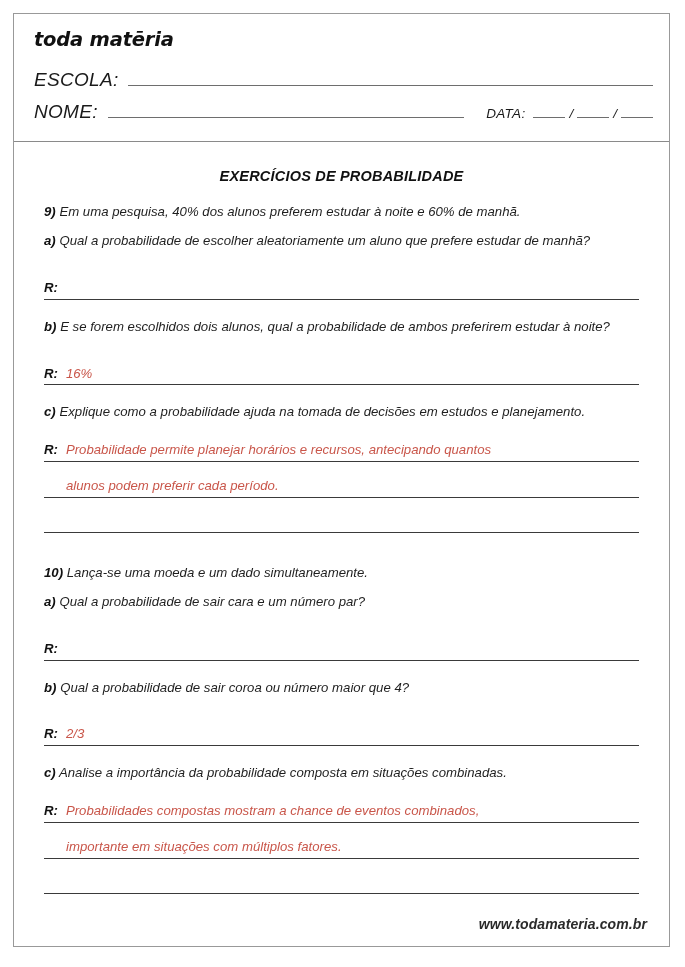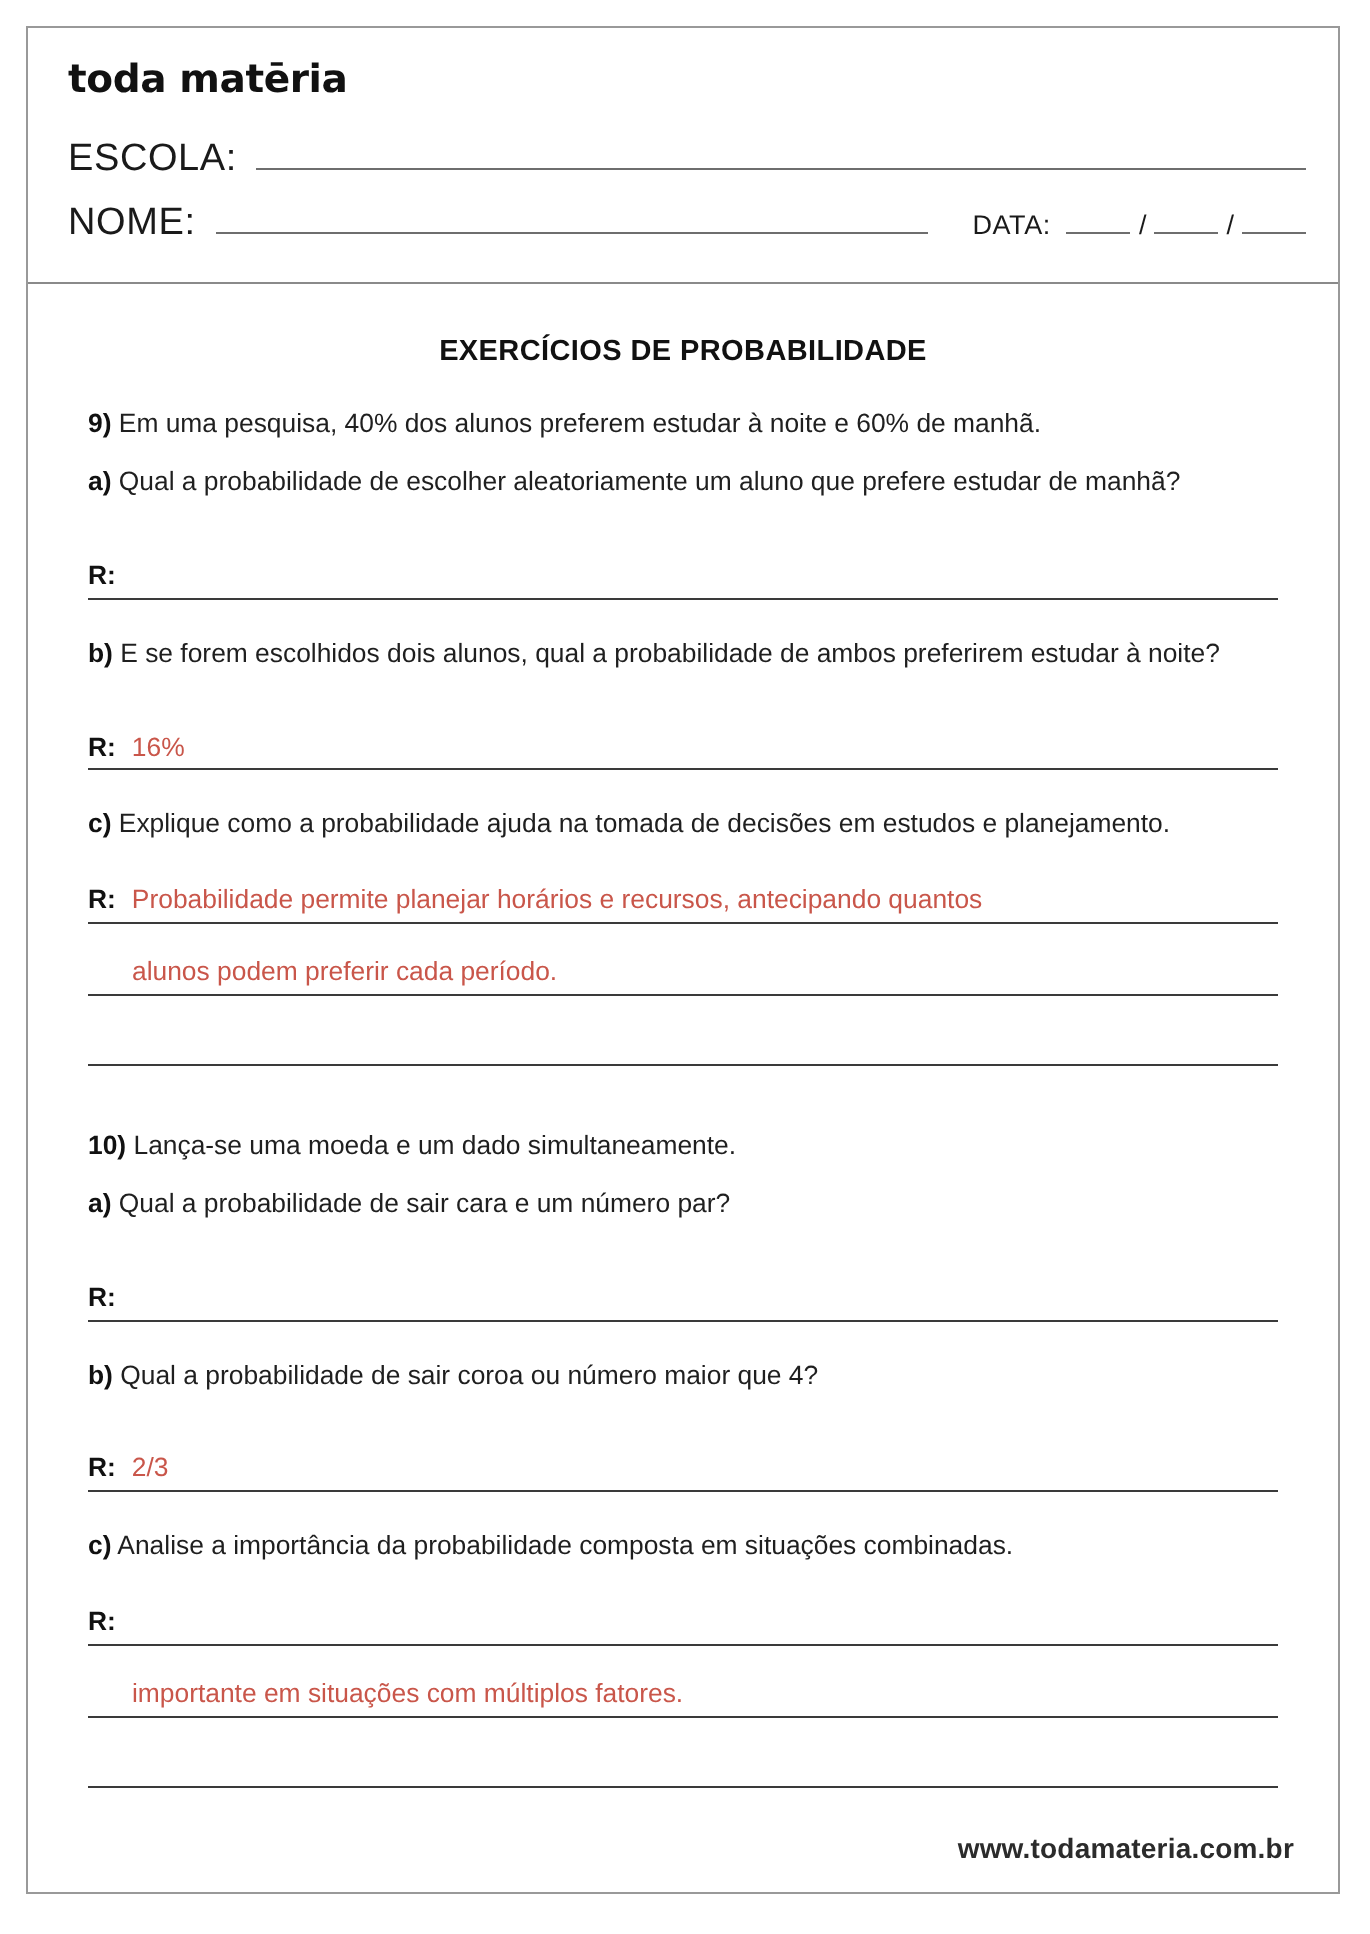--- a/index.html
+++ b/index.html
@@ -18,20 +18,21 @@
 
   .page {
     position: absolute;
     left: 13px;
     top: 13px;
     width: 657px;
     height: 934px;
     border: 1px solid #999999;
     box-sizing: border-box;
     background: #ffffff;
+    font-style: italic;
   }
 
   
   .header {
     position: relative;
     height: 128px;
     border-bottom: 1.5px solid #8a8a8a;
     box-sizing: border-box;
   }
 
@@ -285,20 +286,21 @@
 
     <div class="gap-md"></div>
 
     <p class="qline">
       <span class="tag">c)</span>
       <span>Analise a importância da probabilidade composta em situações combinadas.</span>
     </p>
     <div class="ans-stack">
       <div class="ans">
         <span class="rlabel">R:</span>
+        <span class="rtext">Probabilidades compostas mostram a chance de eventos combinados,</span>
       </div>
       <div class="ans indent">
         <span class="rtext">importante em situações com múltiplos fatores.</span>
       </div>
       <div class="ans blank"></div>
     </div>
 
   </div>
 
   <div class="footer">www.todamateria.com.br</div>

